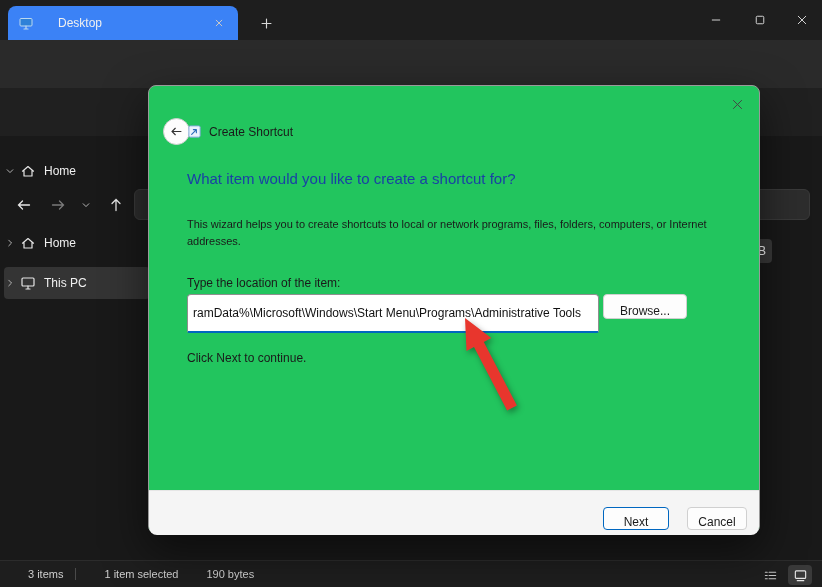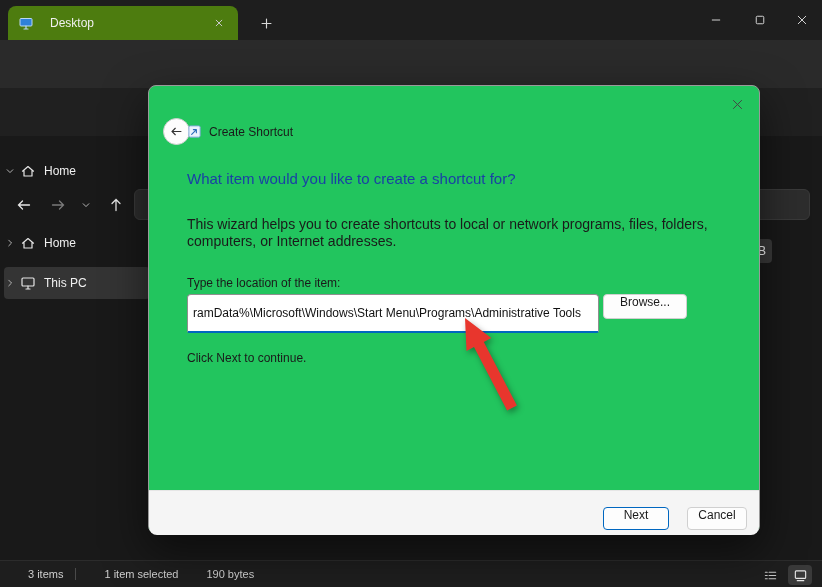--- a/index.html
+++ b/index.html
@@ -3,22 +3,22 @@
 <meta charset="utf-8">
 <style>
   html,body{margin:0;padding:0;background:#000;}
   .stage{position:relative;width:822px;height:587px;background:#191919;overflow:hidden;
          font-family:"Liberation Sans",sans-serif;color:#fff;}
   .abs{position:absolute;}
   svg{display:block;}
 
   
   .titlebar{left:0;top:0;width:822px;height:40px;background:#1e1e1e;}
-  .tab{left:8px;top:6px;width:230px;height:34px;background:#4d7c0f;border-radius:8px 8px 0 0;
-       display:flex;align-items:center;gap:16px;padding:0 10px;box-sizing:border-box;}
+  .tab{left:8px;top:6px;width:230px;height:34px;background:#3b82f6;border-radius:8px 8px 0 0;
+       display:flex;align-items:center;gap:24px;padding:0 10px;box-sizing:border-box;}
   .tab-title{font-size:12px;color:#f0f0f0;}
   .tab-close{margin-left:auto;width:18px;height:18px;display:flex;align-items:center;justify-content:center;border-radius:4px;}
   .newtab{left:252px;top:9px;width:28px;height:28px;display:flex;align-items:center;justify-content:center;border-radius:4px;}
   .winbtn{top:0;height:40px;display:flex;align-items:center;justify-content:center;}
   .winbtn.min{left:694px;width:44px;}
   .winbtn.max{left:738px;width:44px;}
   .winbtn.close{left:782px;width:40px;}
 
   
   .toolbar{left:0;top:40px;width:822px;height:48px;background:#2a2a2a;}
@@ -55,26 +55,26 @@
 
   
   .dialog{left:148px;top:85px;width:612px;height:449px;background:#22c55e;border:1px solid #9a9a9a;
           border-radius:8px;box-shadow:0 16px 44px rgba(0,0,0,.55);color:#1a1a1a;box-sizing:border-box;z-index:10;}
   .dlg-close{right:12px;top:8px;width:20px;height:20px;display:flex;align-items:center;justify-content:center;border-radius:4px;}
   .back-btn{left:14px;top:32px;width:27px;height:27px;border:1px solid #cfcfcf;border-radius:50%;
             background:#fdfdfd;display:flex;align-items:center;justify-content:center;box-sizing:border-box;}
   .dlg-icon{left:38px;top:38px;}
   .dlg-title{left:60px;top:39px;font-size:12px;color:#1a1a1a;}
   .dlg-heading{left:38px;top:84px;font-size:15px;color:#1a41a5;}
-  .dlg-desc{left:38px;top:130px;width:556px;font-size:14px;line-height:17px;color:#1a1a1a;}
+  .dlg-desc{left:38px;top:130px;width:556px;font-size:11px;line-height:17px;color:#1a1a1a;}
   .dlg-label{left:38px;top:190px;font-size:12px;}
   .loc-input{left:38px;top:208px;width:412px;height:25px;box-sizing:border-box;font-family:"Liberation Sans",sans-serif;
              font-size:12px;color:#111;background:#fff;border:1px solid #8f8f8f;border-bottom:2px solid #0067c0;
              border-radius:4px 4px 2px 2px;padding:18px 5px;outline:none;}
-  .btn{box-sizing:border-box;display:flex;align-items:flex-start;justify-content:center;font-size:12px;color:#1a1a1a;
+  .btn{box-sizing:border-box;display:flex;align-items:flex-end;justify-content:center;font-size:12px;color:#1a1a1a;
        background:#fdfdfd;border:1px solid #d0d0d0;border-radius:4px;}
   .browse-btn{left:454px;top:208px;width:84px;height:25px;}
   .dlg-hint{left:38px;top:265px;font-size:12px;}
   .dlg-footer{left:0;top:404px;width:610px;height:44px;background:#f5f5f5;border-top:1px solid #e6e6e6;border-radius:0 0 8px 8px;}
   .next-btn{left:454px;top:421px;width:66px;height:23px;border:1.5px solid #0067c0;}
   .cancel-btn{left:538px;top:421px;width:60px;height:23px;}
 
   
   .arrow-layer{left:0;top:0;width:822px;height:587px;z-index:40;pointer-events:none;}
 </style>

